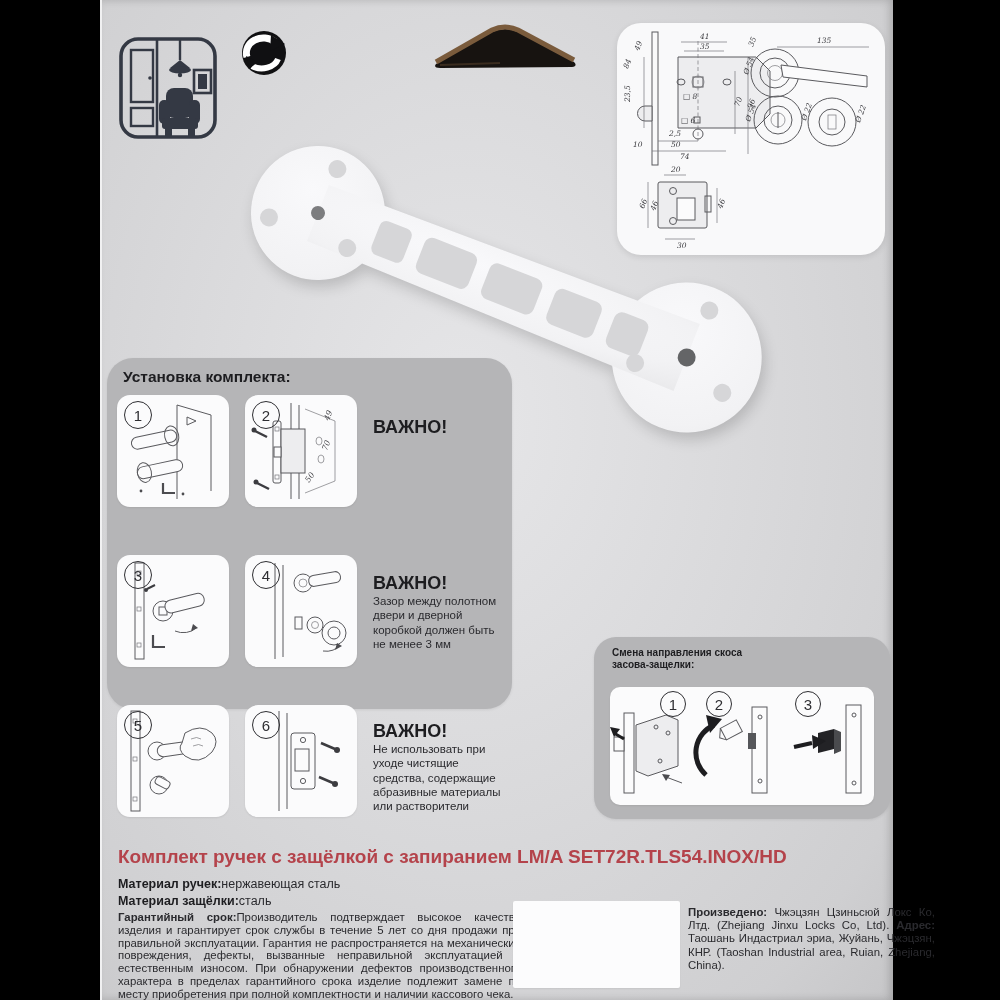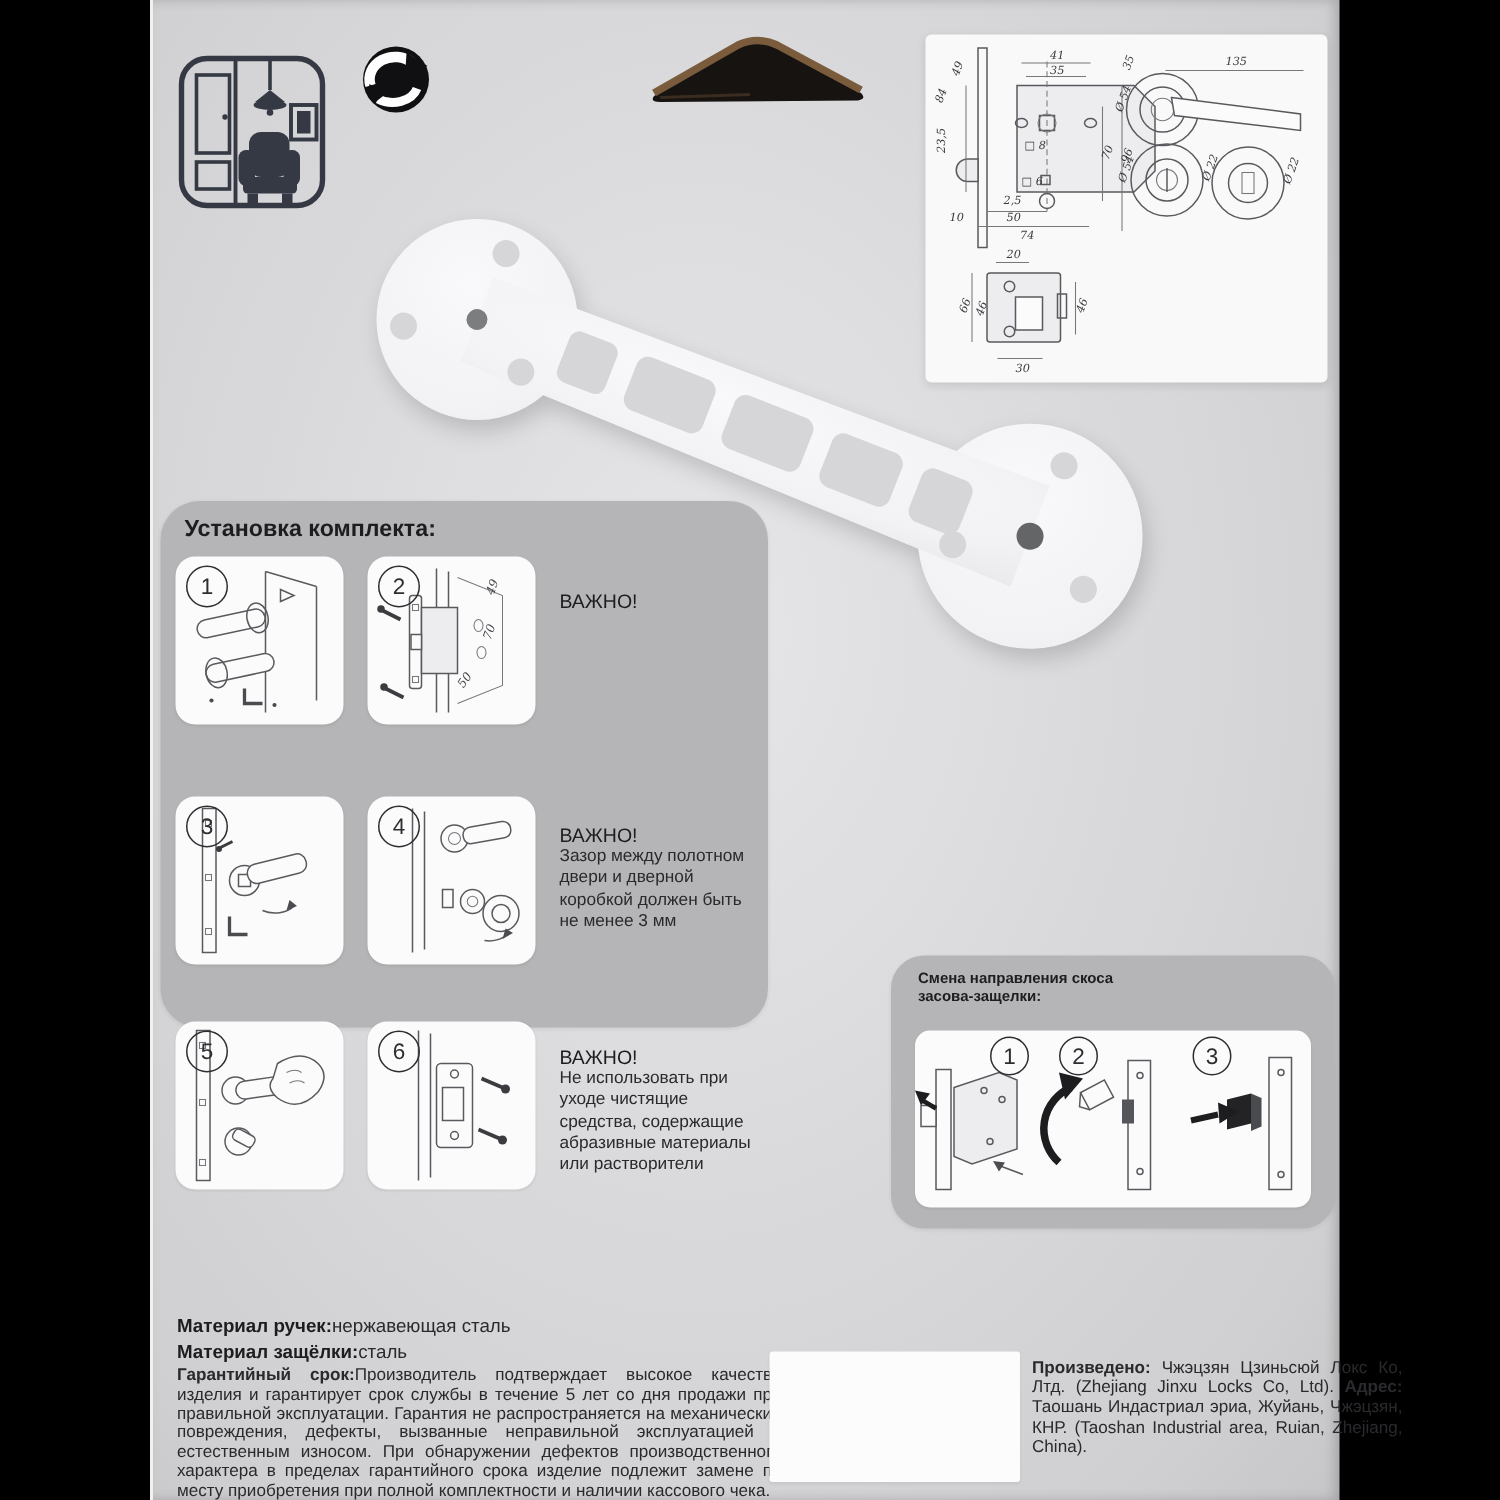--- a/index.html
+++ b/index.html
@@ -2,28 +2,28 @@
 <html><head>
 <meta charset="utf-8">
 <style>
   html,body{margin:0;padding:0;background:#000;}
   .stage{position:relative;width:1000px;height:1000px;background:#000;overflow:hidden;
          font-family:"Liberation Sans",sans-serif;color:#26262a;}
   .abs{position:absolute;}
   .photo{left:100px;top:0;width:793px;height:1000px;
          background:radial-gradient(ellipse at 46% 42%, #e6e6e8 0%, #dadadc 45%, #cfcfd1 85%, #c6c6c8 100%);
          box-shadow:inset 2px 0 0 #f1f1f2, inset -3px 0 8px rgba(0,0,0,.18);}
-  .card{background:#f9f9fa;border-radius:4px;box-shadow:0 2px 6px rgba(0,0,0,.10);}
+  .card{background:#f9f9fa;border-radius:24px;box-shadow:0 2px 6px rgba(0,0,0,.10);}
   .panel{background:#b5b5b7;border-radius:26px;box-shadow:0 1px 3px rgba(0,0,0,.08);}
   .whitebox{background:#fbfbfc;border-radius:13px;box-shadow:0 1px 2px rgba(0,0,0,.08);}
   .stepnum{width:26px;height:26px;border:1.7px solid #2e2e32;border-radius:50%;
            display:flex;align-items:center;justify-content:center;
            font-size:15px;color:#2e2e32;background:transparent;}
   .panel-title{font-weight:bold;font-size:15.5px;color:#1d1d20;}
-  .note-title{font-weight:normal;font-size:13px;color:#1d1d20;}
+  .note-title{font-weight:bold;font-size:18px;color:#1d1d20;}
   .note-text{font-size:11.5px;line-height:1.24;color:#2a2a2e;width:128px;}
   .prod-title{font-weight:bold;font-size:19px;color:#b4434b;white-space:nowrap;}
   .mat{font-size:12.5px;color:#2a2a2e;}
   .mat b{color:#1d1d20;text-align:center;}
   .body-text{font-size:11.4px;line-height:12.8px;text-align:justify;color:#2a2a2e;}
   .dim{font:italic 7.5px "DejaVu Serif",serif;fill:#3b3b3f;}
   .dim8{font:italic 8px "DejaVu Serif",serif;fill:#46464a;}
   svg .ln{stroke:#5a5a5e;stroke-width:1;fill:none;}
   svg .thin{stroke:#77777b;stroke-width:.7;fill:none;}
   svg .fillgray{fill:#ededef;stroke:#5a5a5e;stroke-width:1;}
@@ -171,21 +171,21 @@
           <circle cx="40" cy="22" r="9"></circle>
           <circle cx="400" cy="-52" r="9"></circle>
           <circle cx="350" cy="24" r="9"></circle>
           <circle cx="442" cy="20" r="9"></circle>
         </g>
         <circle cx="0" cy="0" r="7" fill="#7c7d7f"></circle>
         <circle cx="396" cy="0" r="9" fill="#646567"></circle>
       </g>
     </svg>
 
-    <div class="abs panel" style="left:7px;top:334px;width:405px;height:351px;">
+    <div class="abs panel" style="left:7px;top:358px;width:405px;height:351px;">
       <div class="abs panel-title" style="left:16px;top:10px;">Установка комплекта:</div>
 
       <div class="abs whitebox" style="left:10px;top:37px;width:112px;height:112px;">
         <svg width="112" height="112" viewBox="0 0 112 112">
           <line x1="60" y1="10" x2="60" y2="104" class="ln"></line>
             <line x1="60" y1="10" x2="94" y2="20" class="ln"></line>
             <line x1="94" y1="20" x2="94" y2="96" class="ln"></line>
           <path d="M70,22 l9,4 l-9,4 z" class="ln"></path>
           <g transform="rotate(-12 40 44)">
               <rect x="14" y="38" width="46" height="12" rx="6" class="fillwhite"></rect>
@@ -347,20 +347,21 @@
           <path d="M224,42 l7,3 v19 l-7,3 z" fill="#4a4b4e"></path>
           <line x1="184" y1="60" x2="202" y2="56" stroke="#1d1d20" stroke-width="4"></line>
             <polygon points="202,48 216,54 203,62" fill="#1d1d20"></polygon>
         </svg>
         <div class="abs stepnum" style="left:50px;top:4px;width:24px;height:24px;">1</div>
         <div class="abs stepnum" style="left:96px;top:4px;width:24px;height:24px;">2</div>
         <div class="abs stepnum" style="left:185px;top:4px;width:24px;height:24px;">3</div>
       </div>
     </div>
 
+    <div class="abs prod-title" style="left:18px;top:846px;">Комплект ручек с защёлкой с запиранием LM/A SET72R.TLS54.INOX/HD</div>
 
     <div class="abs mat" style="left:18px;top:877px;">
       <b>Материал ручек:</b><span>нержавеющая сталь</span>
     </div>
     <div class="abs mat" style="left:18px;top:894px;">
       <b>Материал защёлки:</b><span>сталь</span>
     </div>
 
     <div class="abs body-text" style="left:18px;top:911px;width:403px;">
       <b>Гарантийный срок:</b><span>Производитель подтверждает высокое качество изделия и гарантирует срок службы в течение 5 лет со дня продажи при правильной эксплуатации. Гарантия не распространяется на механические повреждения, дефекты, вызванные неправильной эксплуатацией и естественным износом. При обнаружении дефектов производственного характера в пределах гарантийного срока изделие подлежит замене по месту приобретения при полной комплектности и наличии кассового чека.</span>

